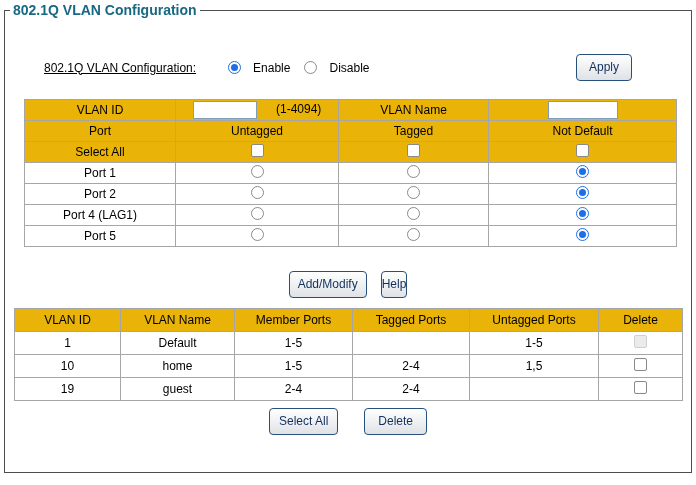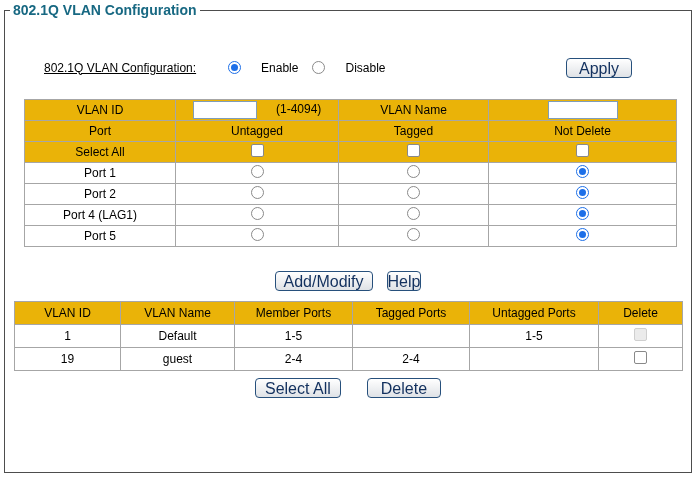--- a/index.html
+++ b/index.html
@@ -7,38 +7,38 @@
     font-family: "Liberation Sans", sans-serif; font-size: 12px; color: #000; }
   .panel { position: absolute; left: 4px; top: 10px; width: 688px; height: 463px;
     border: 1px solid #4d4d4d; }
   .legend { position: absolute; top: -9px; left: 5px; background: #fff;
     padding: 0 3px; font-size: 14px; font-weight: bold; color: #176882; white-space: nowrap; }
 
   
   .config-row { display: flex; align-items: center; margin: 46px 59px 0 39px; height: 21px; }
   .config-label { white-space: nowrap; text-decoration: underline; }
   .radio-group { display: flex; align-items: center; margin-left: 32px; gap: 14px; }
-  .radio-opt { display: flex; align-items: center; gap: 20px; cursor: default; }
+  .radio-opt { display: flex; align-items: center; gap: 12px; cursor: default; }
 
   
   .radio { width: 13px; height: 13px; border: 1px solid #8a8a8a; border-radius: 50%;
     background: #fff; display: inline-block; position: relative; flex: 0 0 auto; }
   .radio.checked { border-color: #1d6fe8; }
   .radio.checked::after { content: ""; position: absolute; left: 2px; top: 2px;
     width: 7px; height: 7px; border-radius: 50%; background: #1d6fe8; }
 
   
   .checkbox { width: 13px; height: 13px; border: 1px solid #898989; border-radius: 2px;
     background: #fff; display: inline-block; flex: 0 0 auto; }
   .checkbox.disabled { background: #ebebeb; border-color: #cfcfcf; }
 
   
-  .btn { font-family: "Liberation Sans", sans-serif; font-size: 16px; color: #12305e;
+  .btn { font-family: "Liberation Sans", sans-serif; font-size: 12px; color: #12305e;
     background: linear-gradient(#ffffff, #dfe2e6); border: 1px solid #27507c;
-    border-radius: 4px; height: 20px; padding: 0 12px; line-height: 19px; cursor: pointer; }
+    border-radius: 4px; height: 27px; padding: 0 12px; line-height: 19px; cursor: pointer; }
 
   
   table { border-collapse: collapse; table-layout: fixed; }
   td, th { border: 1px solid #a6a6a6; text-align: center; vertical-align: middle;
     font-weight: normal; overflow: hidden; white-space: nowrap; }
   .t1 { width: 652px; margin: 21px 0 0 19px; }
   .t1 td { height: 21px; }
   .t1 .gray td, .t2 .gray td { background: #eab308; }
   .t1 col.c1 { width: 151px; } .t1 col.c2 { width: 163px; }
   .t1 col.c3 { width: 150px; } .t1 col.c4 { width: 188px; }
@@ -95,21 +95,21 @@
       </td>
       <td>VLAN Name</td>
       <td>
         <input class="text-input" style="width: 70px;" type="text" value="">
       </td>
     </tr>
     <tr class="gray">
       <td>Port</td>
       <td>Untagged</td>
       <td>Tagged</td>
-      <td>Not Delete</td>
+      <td>Not Default</td>
     </tr>
     <tr class="gray">
       <td>Select All</td>
       <td><span class="checkbox"></span></td>
       <td><span class="checkbox"></span></td>
       <td><span class="checkbox"></span></td>
     </tr>
 
     <tr>
       <td>Port 1</td>
@@ -163,20 +163,28 @@
     </tr>
     <tr>
       <td>1</td>
       <td>Default</td>
       <td>1-5</td>
       <td></td>
       <td>1-5</td>
       <td><span class="checkbox disabled"></span></td>
     </tr>
     <tr>
+      <td>10</td>
+      <td>home</td>
+      <td>1-5</td>
+      <td>2-4</td>
+      <td>1,5</td>
+      <td><span class="checkbox"></span></td>
+    </tr>
+    <tr>
       <td>19</td>
       <td>guest</td>
       <td>2-4</td>
       <td>2-4</td>
       <td></td>
       <td><span class="checkbox"></span></td>
     </tr>
   </tbody>
     </table>
 

